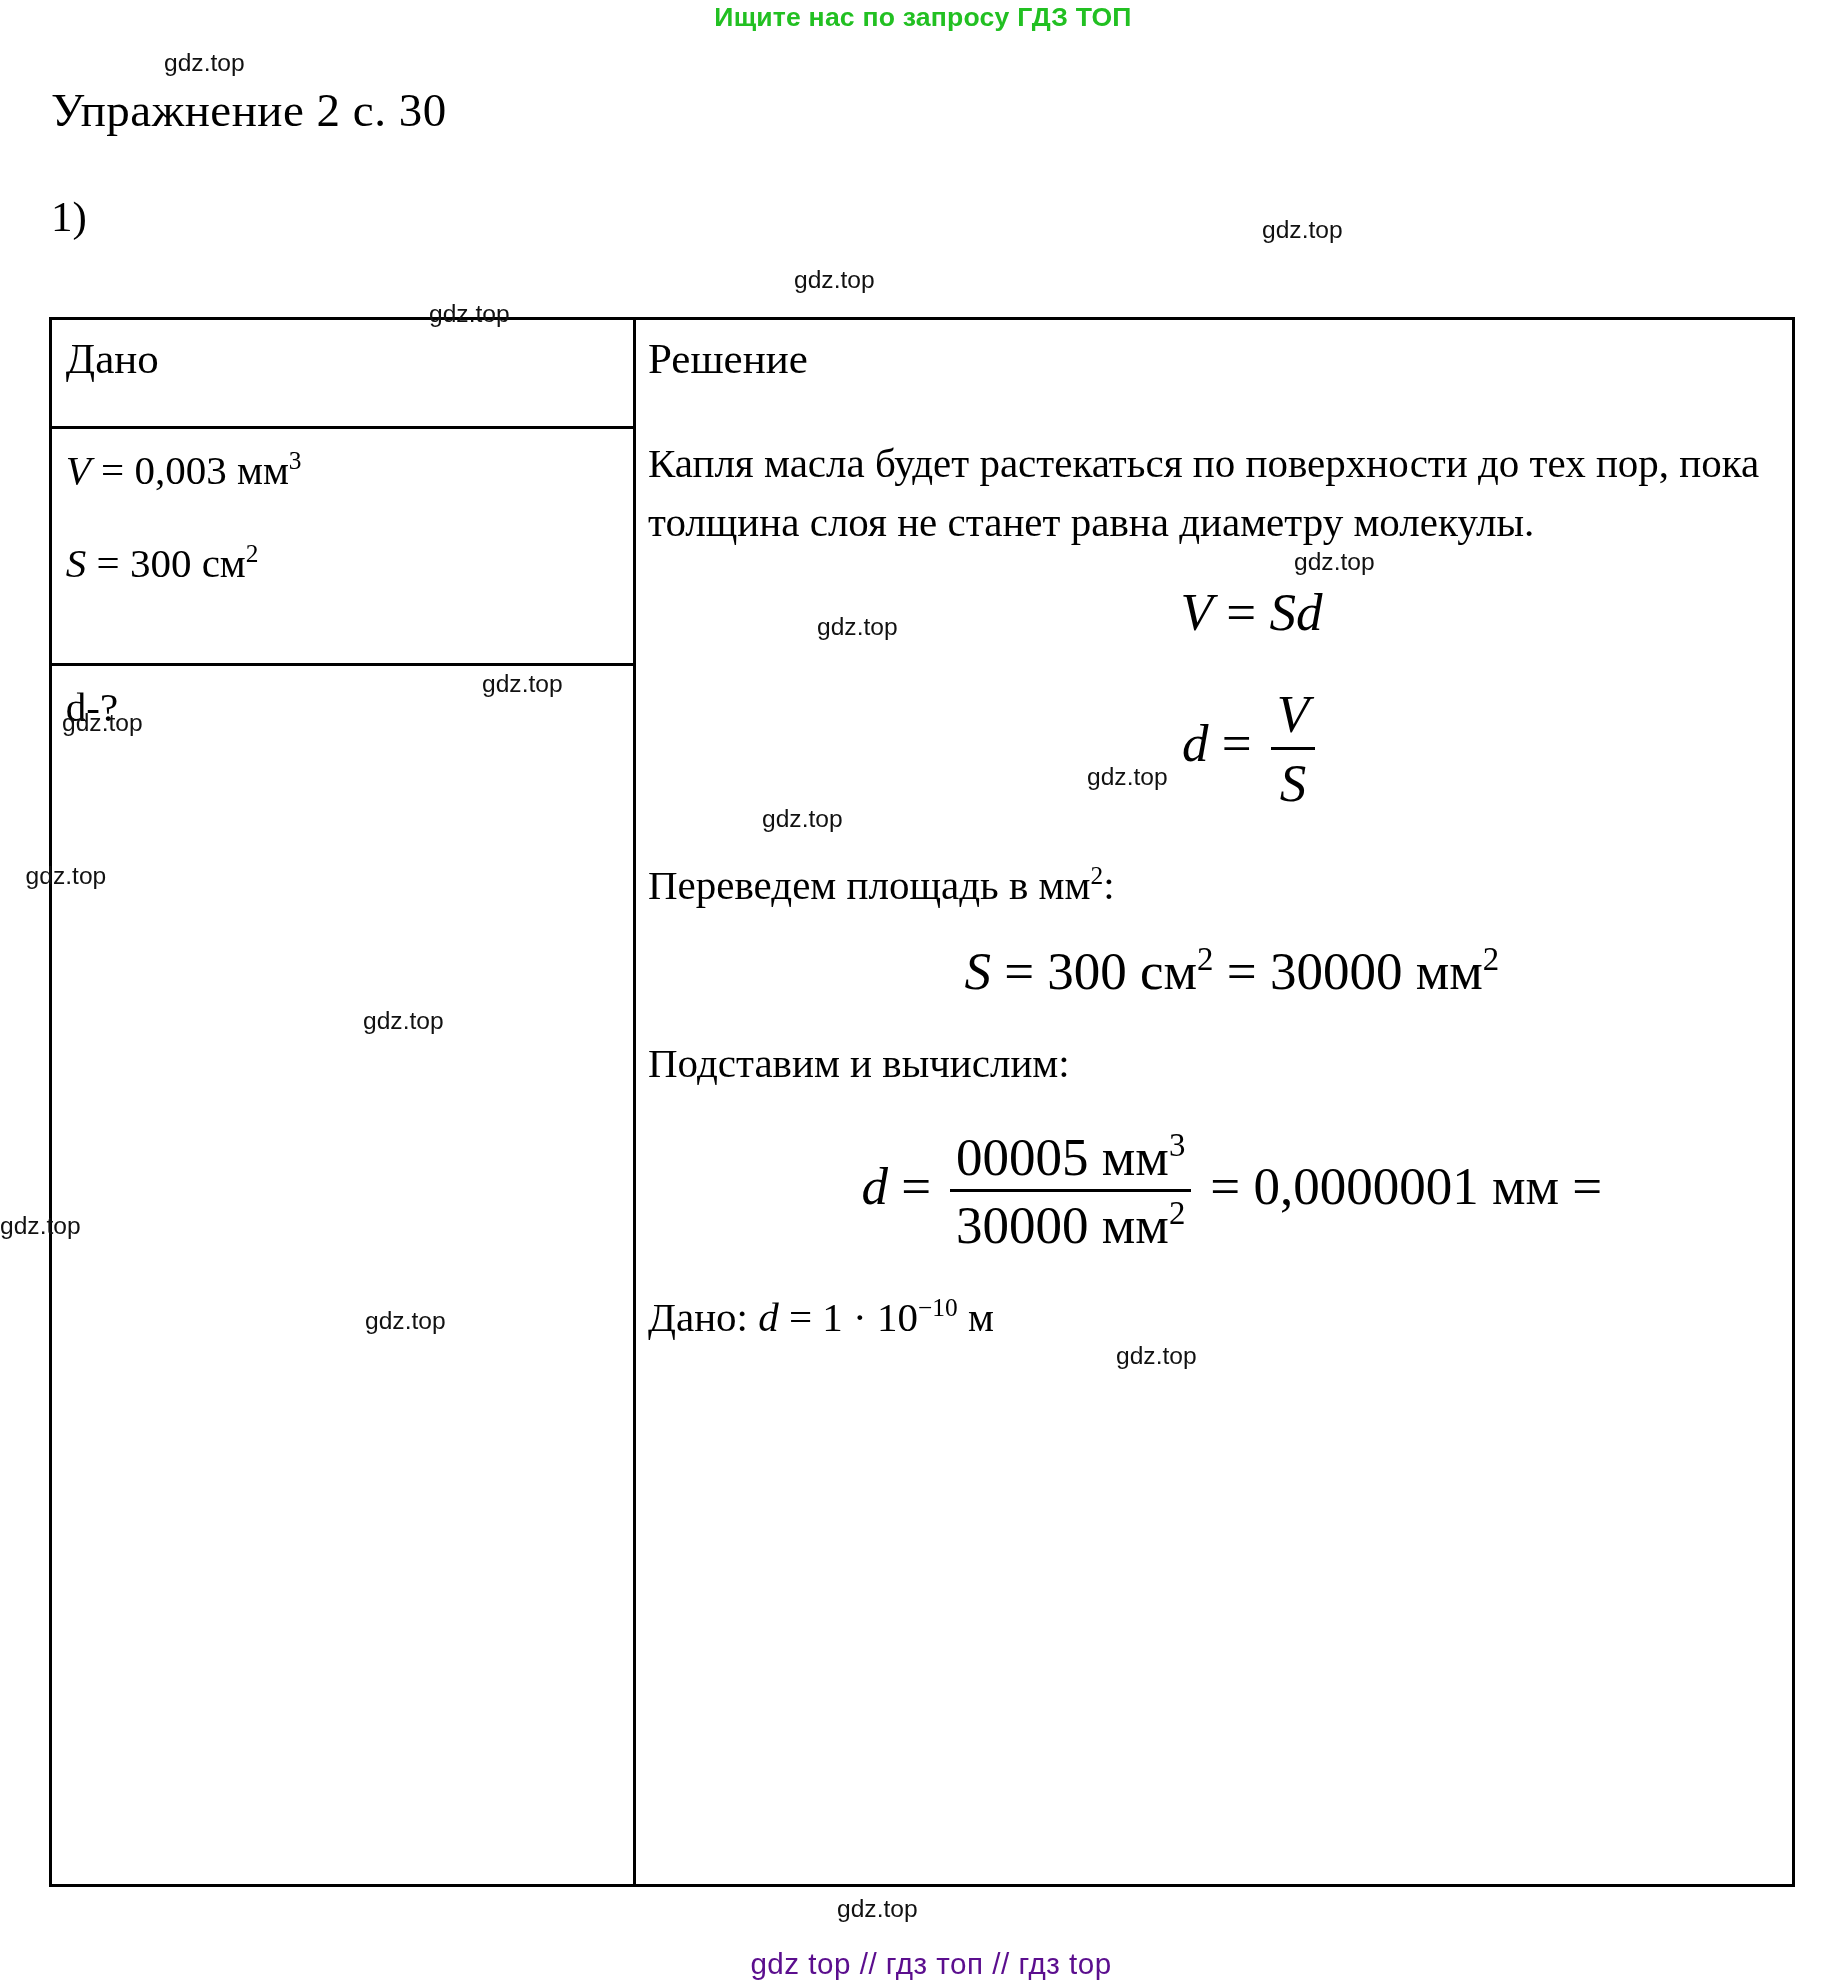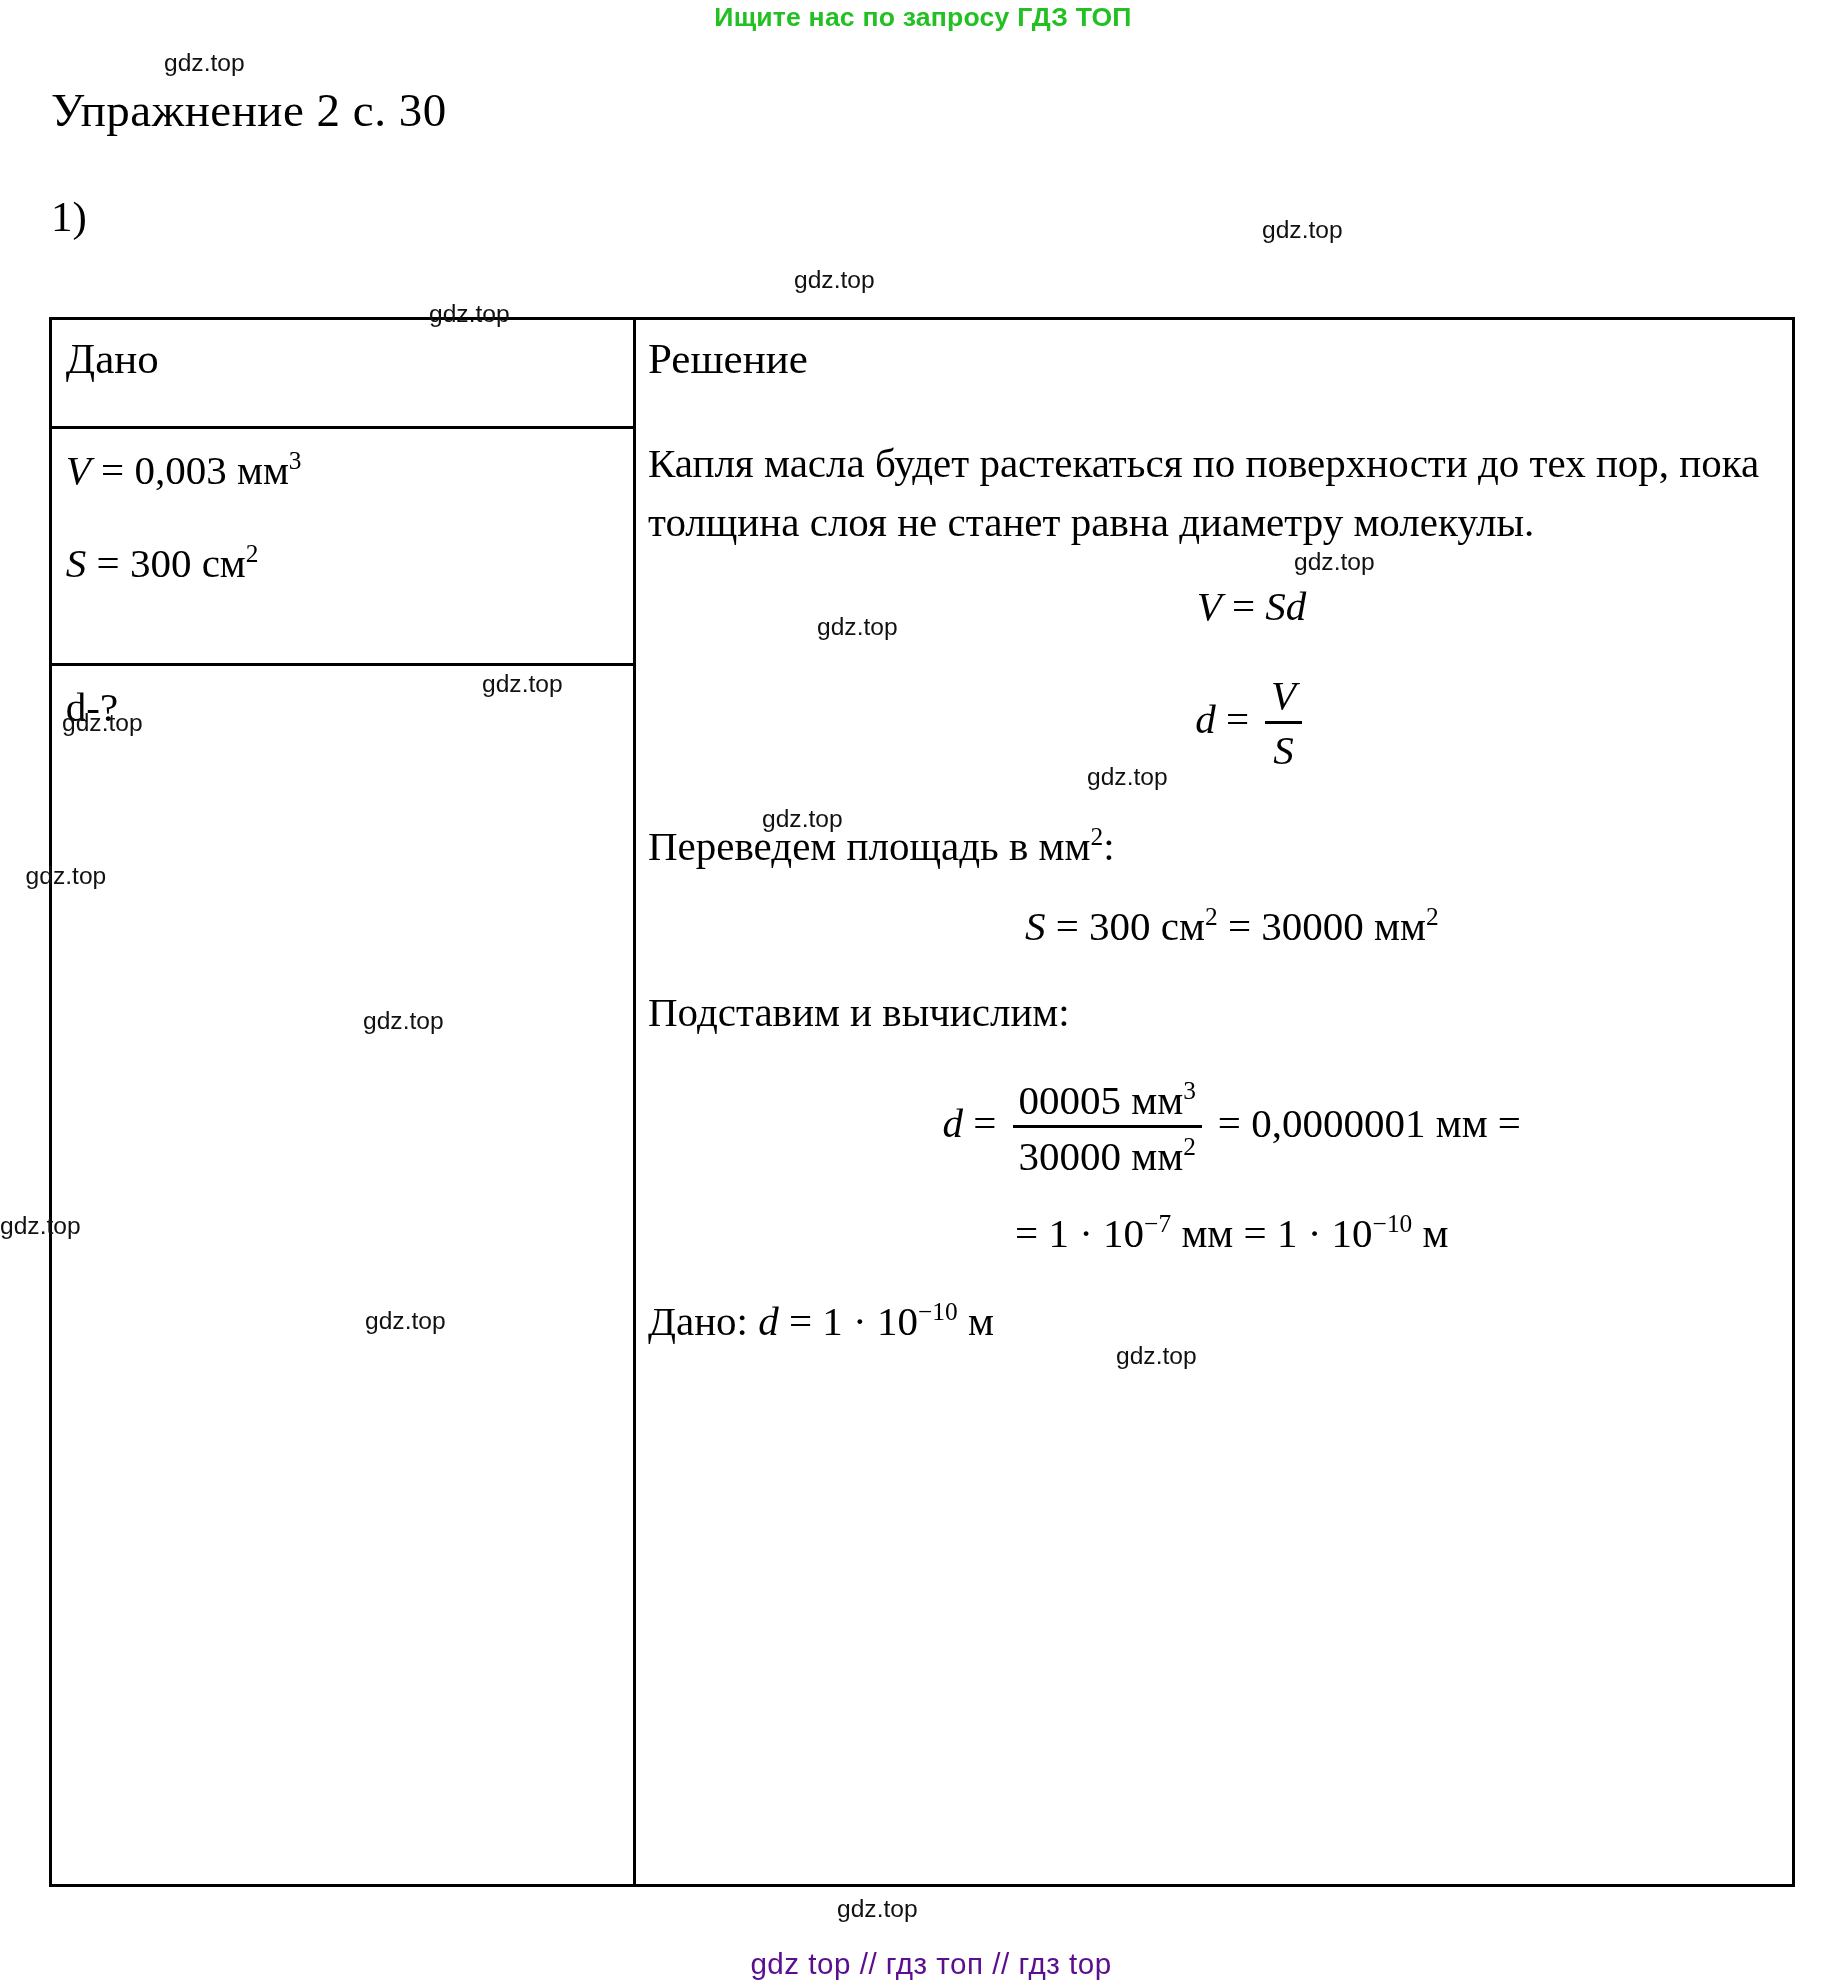--- a/index.html
+++ b/index.html
@@ -114,21 +114,21 @@
     width: 1138px;
   }
   .para {
     font-size: 41px;
     line-height: 1.45;
     margin: 0 0 29.6px 0;
   }
   .para.tight { margin-bottom: 13.8px; }
   .centered-eq {
     text-align: center;
-    font-size: 41px;
+    font-size: 53px;
     margin: 25.6px 0 33px 0;
   }
   .eq-shift-a { padding-left: 69px; }
   .eq-shift-b { padding-left: 29.6px; }
 
   .mvar { font-style: italic; font-family: "Liberation Serif", serif; }
   sup, sub { font-size: 0.62em; }
   sup { vertical-align: super; }
 
   
@@ -214,23 +214,20 @@
     <div class="centered-eq eq-shift-b">
       <span class="mvar">S</span><span> = 300 см</span><sup>2</sup><span> = 30000 мм</span><sup>2</sup>
     </div>
 
     <p class="para tight">Подставим и вычислим:</p>
 
     <div class="centered-eq eq-shift-b" style="margin-top:33px;margin-bottom:29.6px;">
       <span class="mvar">d</span><span> = </span><span class="frac"><span class="num"><span>00005 мм</span><sup>3</sup></span><span class="den"><span>30000 мм</span><sup>2</sup></span></span><span> = 0,0000001 мм = </span>
     </div>
 
-    <div class="centered-eq eq-shift-b" style="margin-top:9.9px;margin-bottom:35px;">
-      <span> = 1 · 10</span><sup>−7</sup><span> мм = 1 · 10</span><sup>−10</sup><span> м</span>
-    </div>
 
     <p class="para" style="margin-top:33px;">
       <span>Дано: </span><span class="mvar">d</span><span> = 1 · 10</span><sup>−10</sup><span> м</span>
     </p>
 
   </div>
 </div>
 
 <div id="watermark-layer">
     <span class="wm" style="left: 164px; top: 49px;">gdz.top</span>

